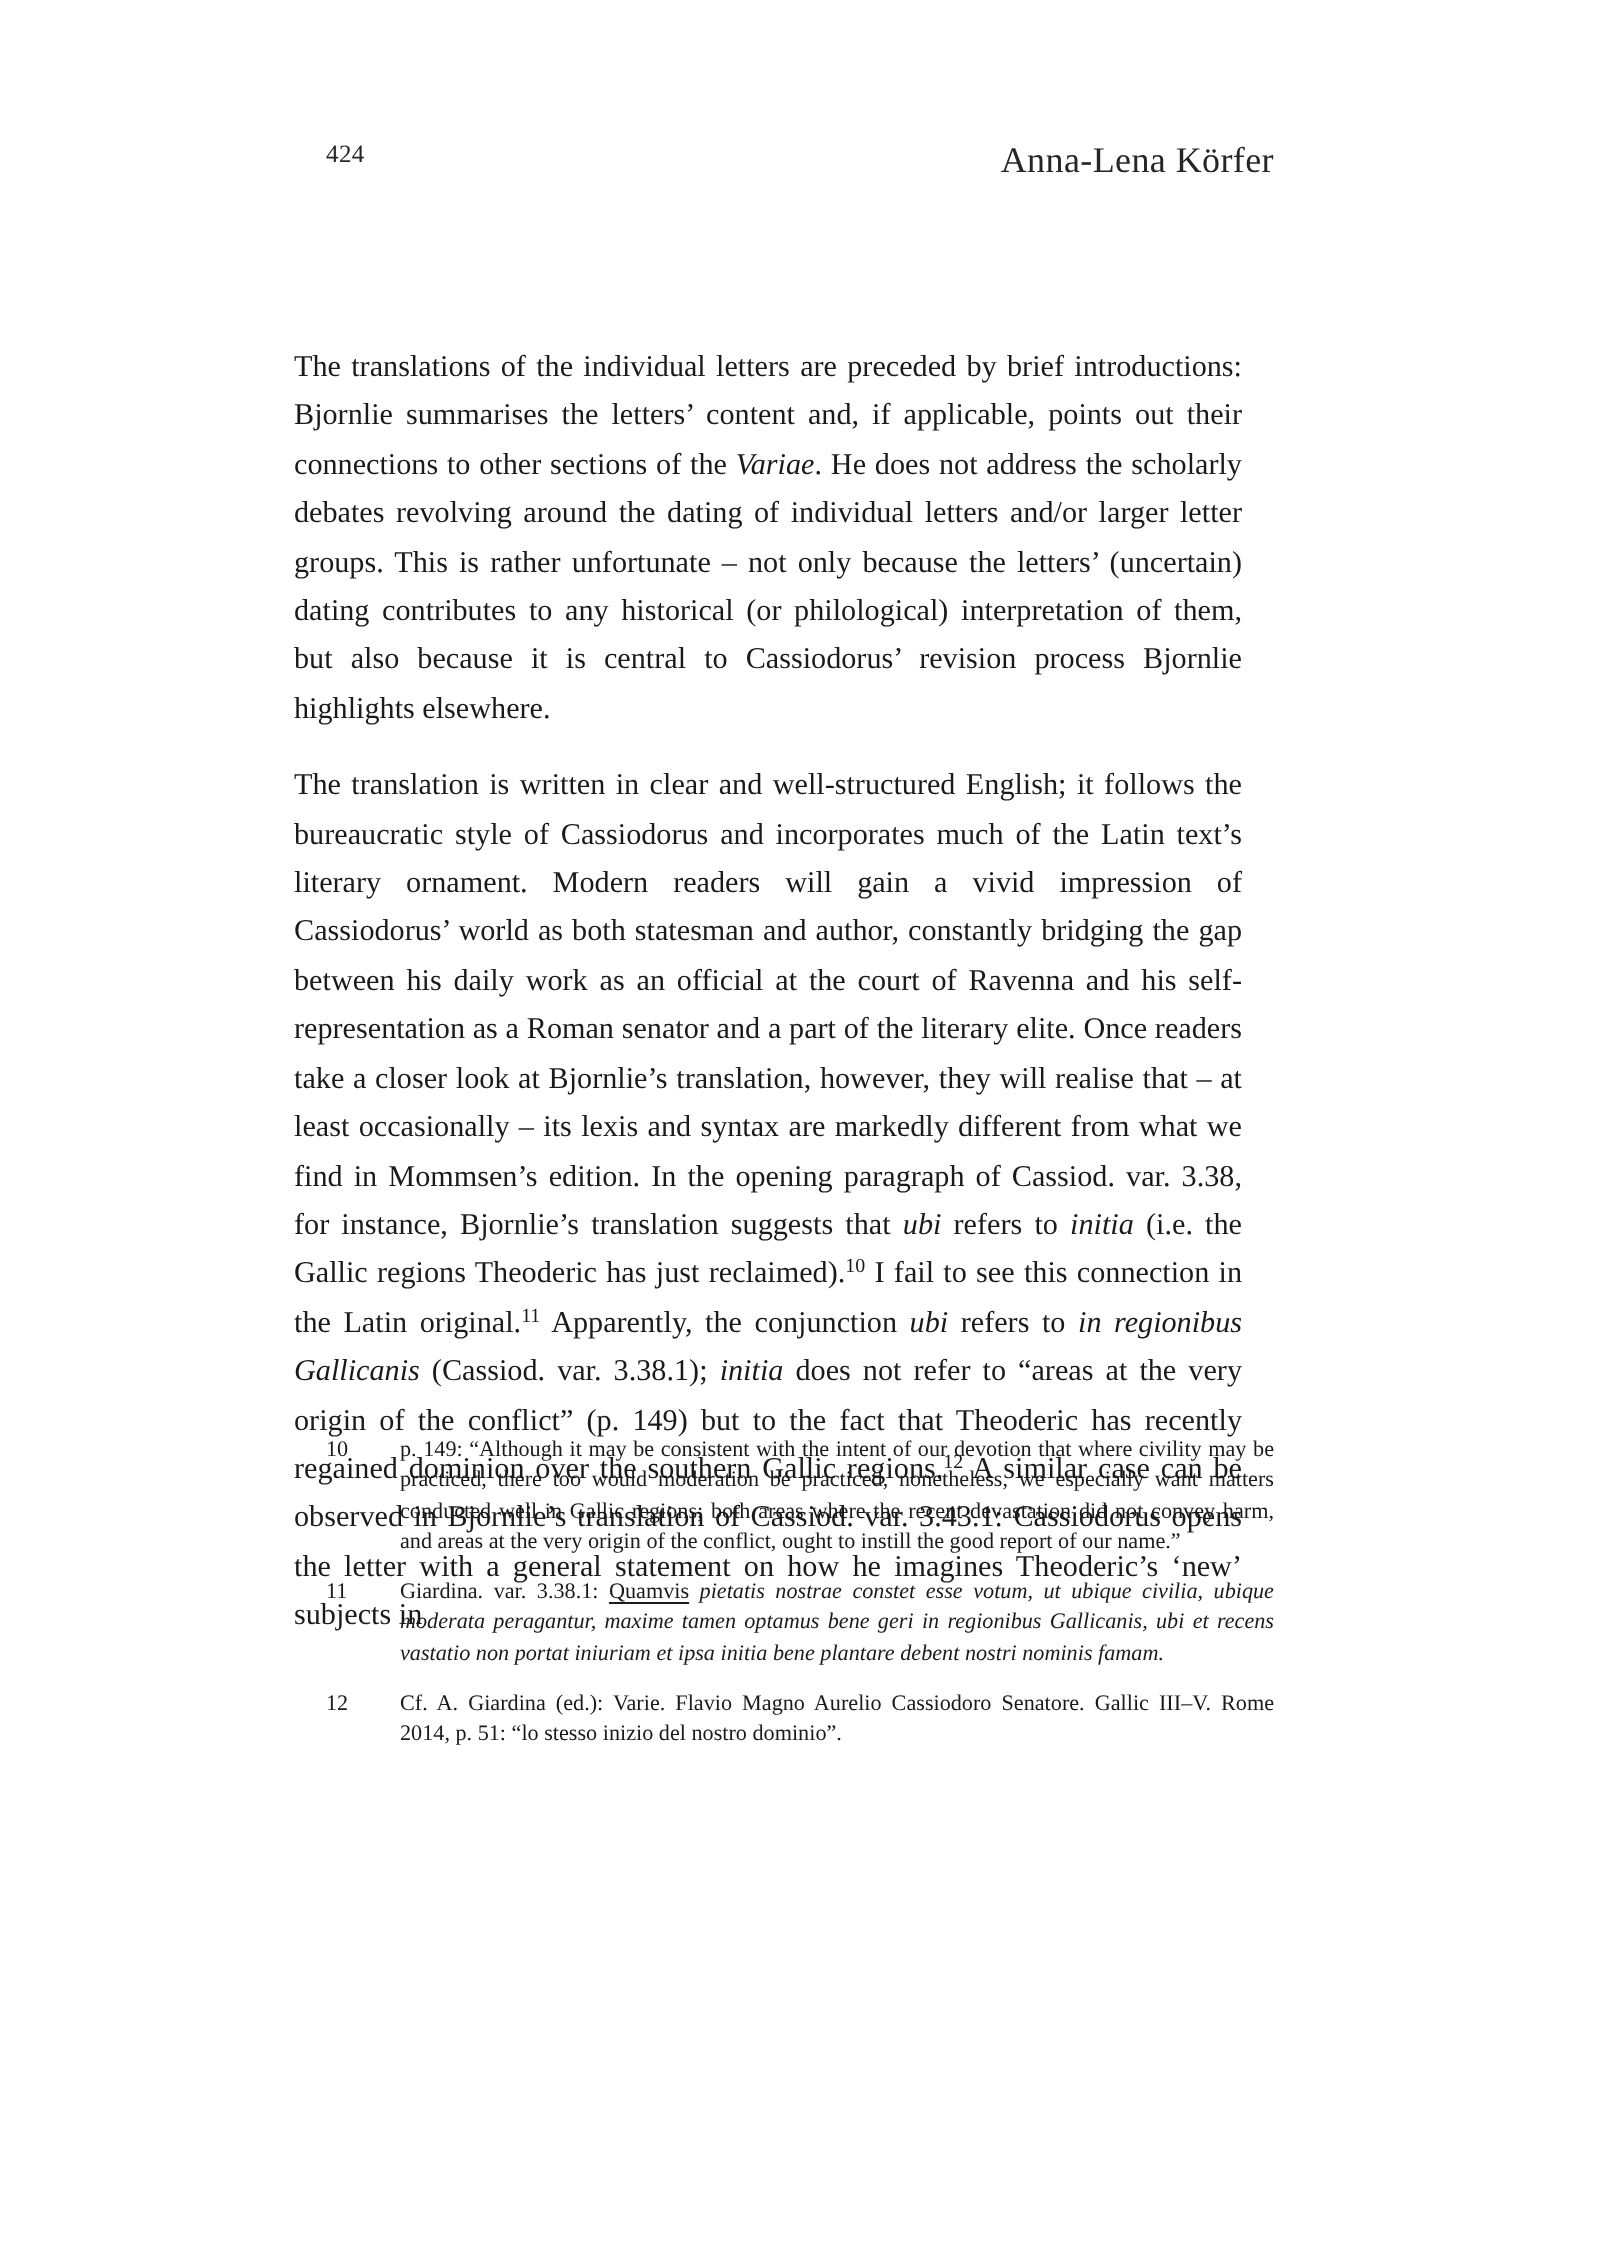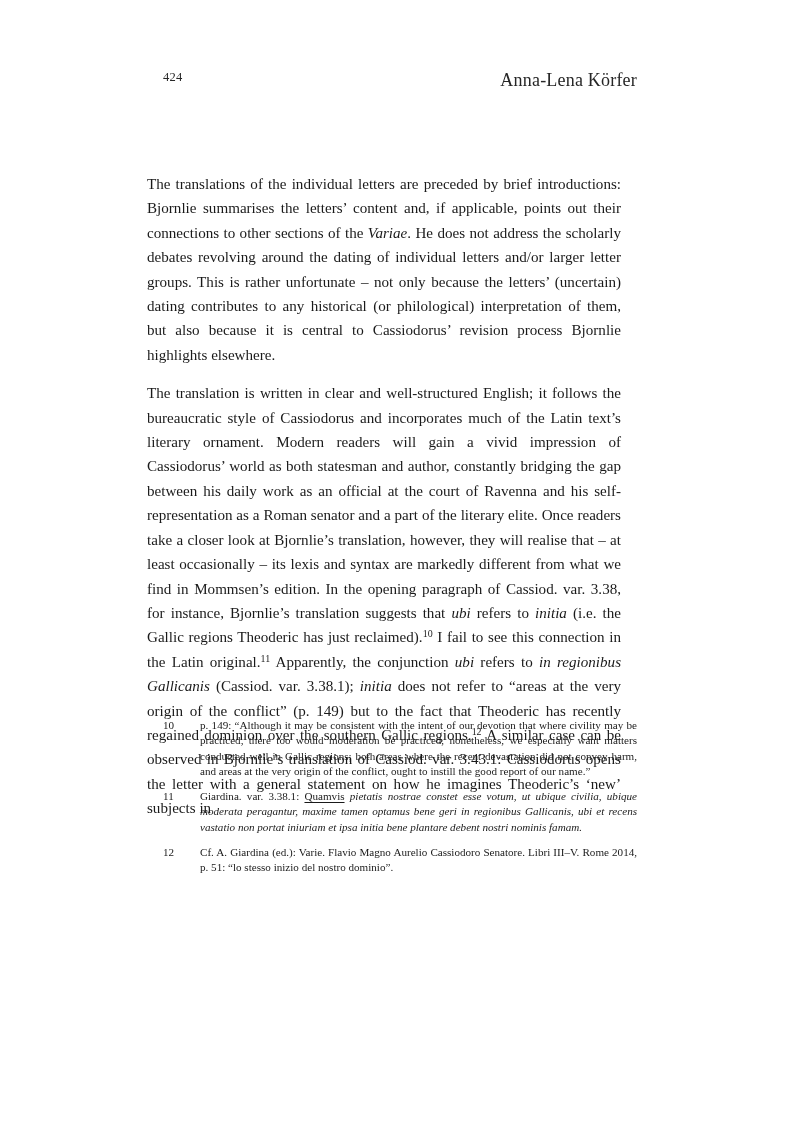--- a/index.html
+++ b/index.html
@@ -130,17 +130,17 @@
       <div class="footnote">
         <span class="fn-num">10</span>
         <span class="fn-text"><span>p. 149: “Although it may be consistent with the intent of our devotion that where civility may be practiced, there too would moderation be practiced, nonetheless, we especially want matters conducted well in Gallic regions; both areas where the recent devastation did not convey harm, and areas at the very origin of the conflict, ought to instill the good report of our name.”</span></span>
       </div>
       <div class="footnote">
         <span class="fn-num">11</span>
         <span class="fn-text"><span>Giardina. var. 3.38.1: </span><span class="fn-latin-underline">Quamvis</span><i> pietatis nostrae constet esse votum, ut ubique civilia, ubique moderata peragantur, maxime tamen optamus bene geri in regionibus Gallicanis, ubi et recens vastatio non portat iniuriam et ipsa initia bene plantare debent nostri nominis famam.</i></span>
       </div>
       <div class="footnote">
         <span class="fn-num">12</span>
-        <span class="fn-text"><span>Cf. A. Giardina (ed.): Varie. Flavio Magno Aurelio Cassiodoro Senatore. Libri III–V. Rome 2014, p. 51: “lo stesso inizio del nostro dominio”.</span></span>
+        <span class="fn-text"><span>Cf. A. Giardina (ed.): Varie. Flavio Magno Aurelio Cassiodoro Senatore. Gallic III–V. Rome 2014, p. 51: “lo stesso inizio del nostro dominio”.</span></span>
       </div>
     </div>
 
 </div>
 
 </body></html>

